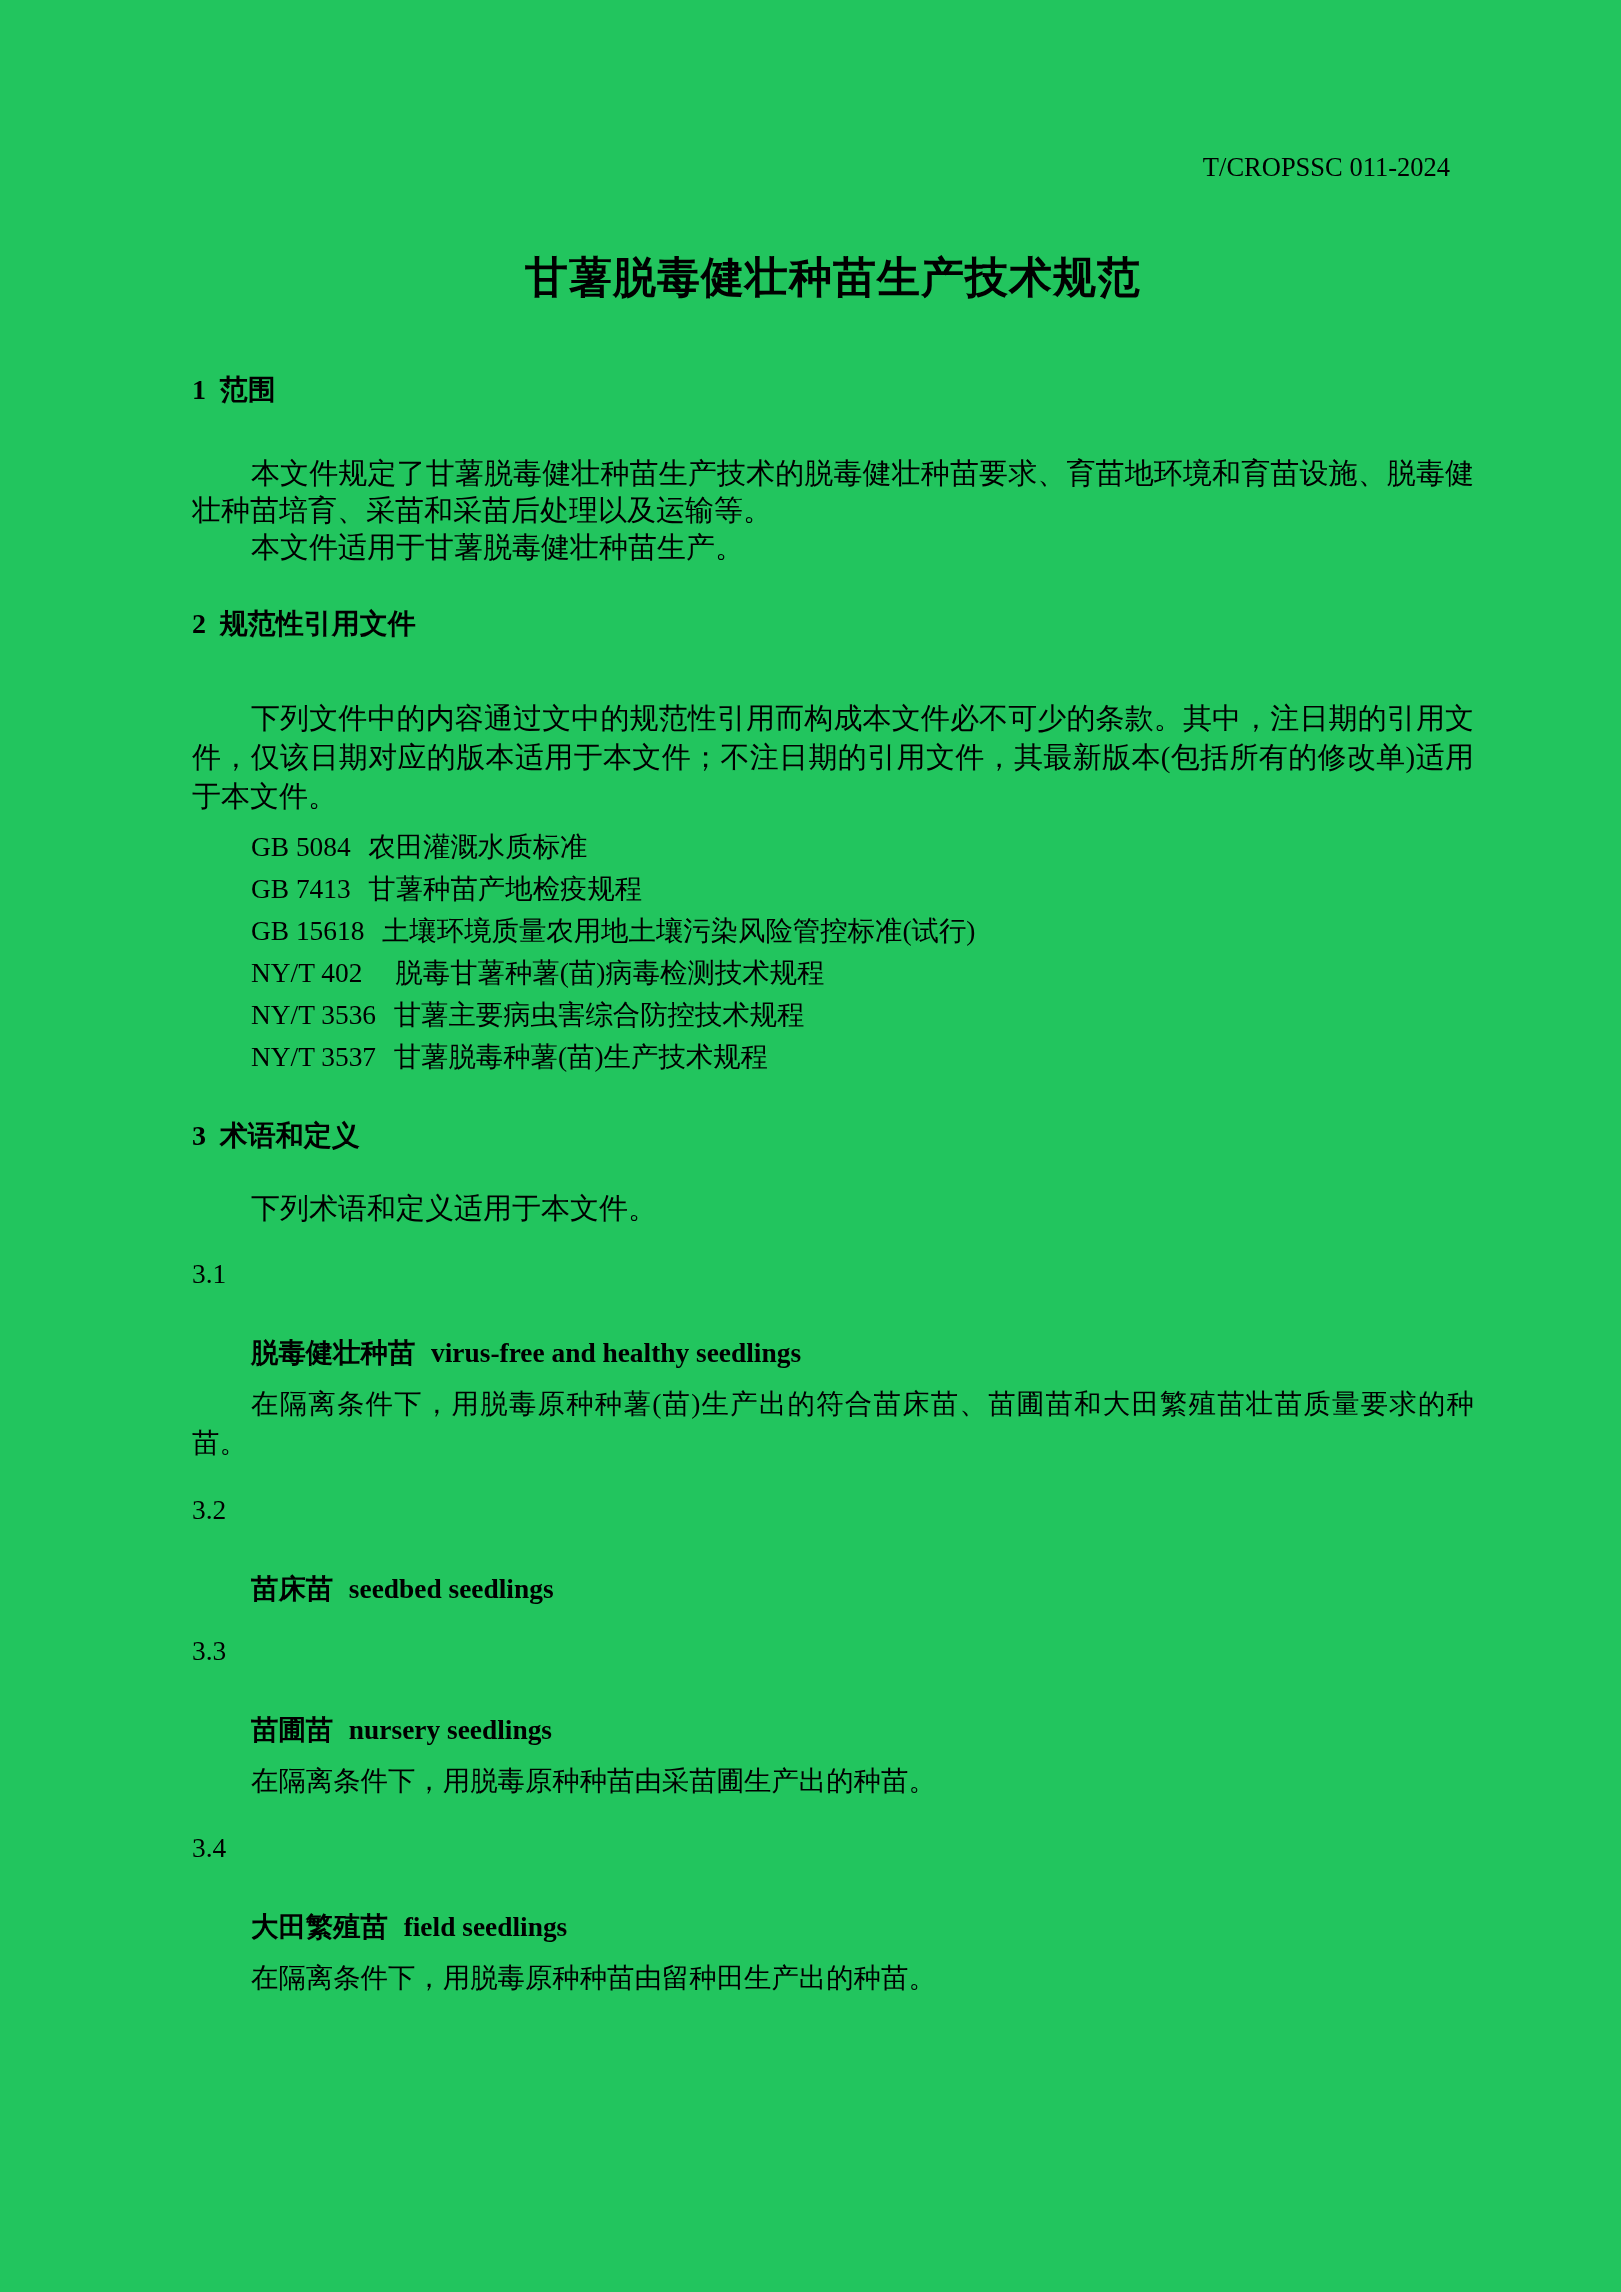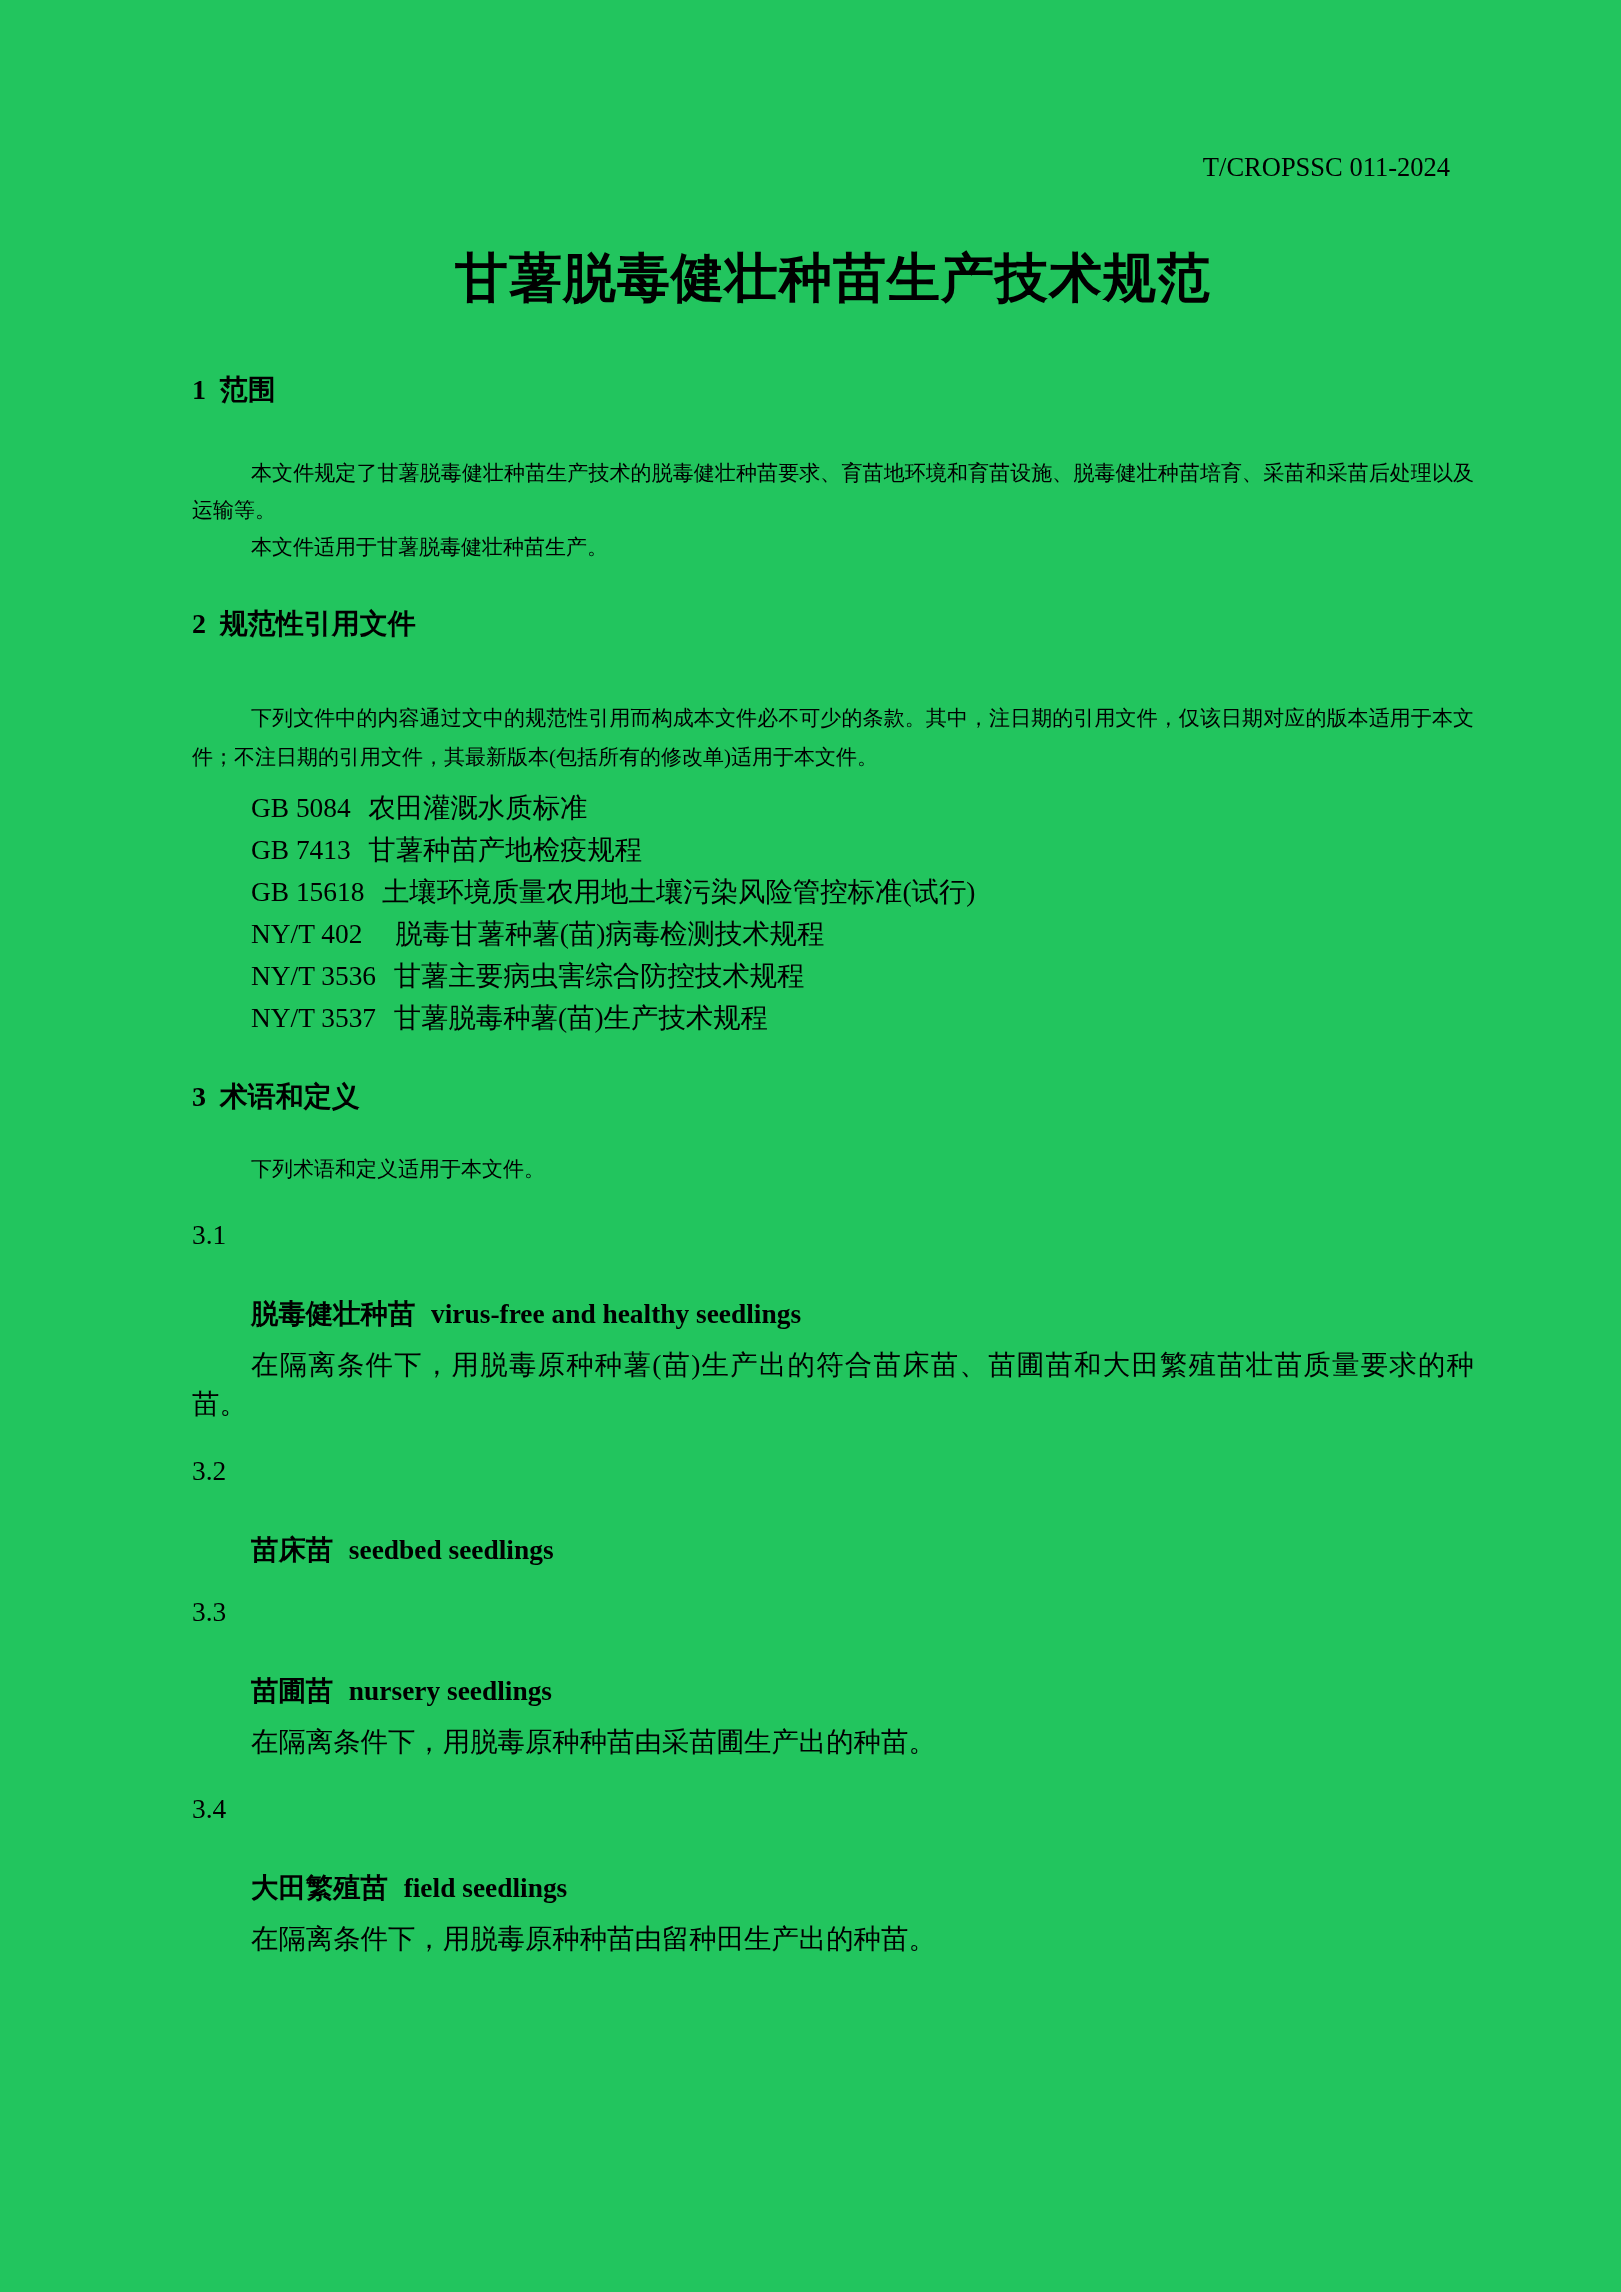--- a/index.html
+++ b/index.html
@@ -23,40 +23,40 @@
   }
   .content {
     padding-left: 192px;
     padding-right: 147px;
   }
   h1.doc-title {
     margin: 253px 0 0 0;
     text-align: center;
     font-family: "Liberation Sans", "DejaVu Sans", sans-serif;
     font-weight: bold;
-    font-size: 53px;
+    font-size: 43px;
     line-height: 49px;
     letter-spacing: 1px;
   }
   h2.sec-heading {
     font-family: "Liberation Sans", "DejaVu Sans", sans-serif;
     font-weight: bold;
     font-size: 28px;
     line-height: 29px;
     margin: 0;
   }
   h2.sec-heading .sec-num {
     font-family: "Liberation Serif", "DejaVu Serif", serif;
     margin-right: 13.7px;
   }
   #sec1-heading { margin-top: 73px; }
   #sec2-heading { margin-top: 43px; }
   #sec3-heading { margin-top: 43px; }
   p.body-para {
-    font-size: 21px;
+    font-size: 29px;
     line-height: 37px;
     margin: 0;
     text-align: justify;
   }
   .indent { text-indent: 59px; }
   #s1-p1 { margin-top: 51px; }
   #s2-p1 { margin-top: 61px; line-height: 39px; }
   #s3-intro { margin-top: 40px; }
   ul.refs {
     list-style: none;

